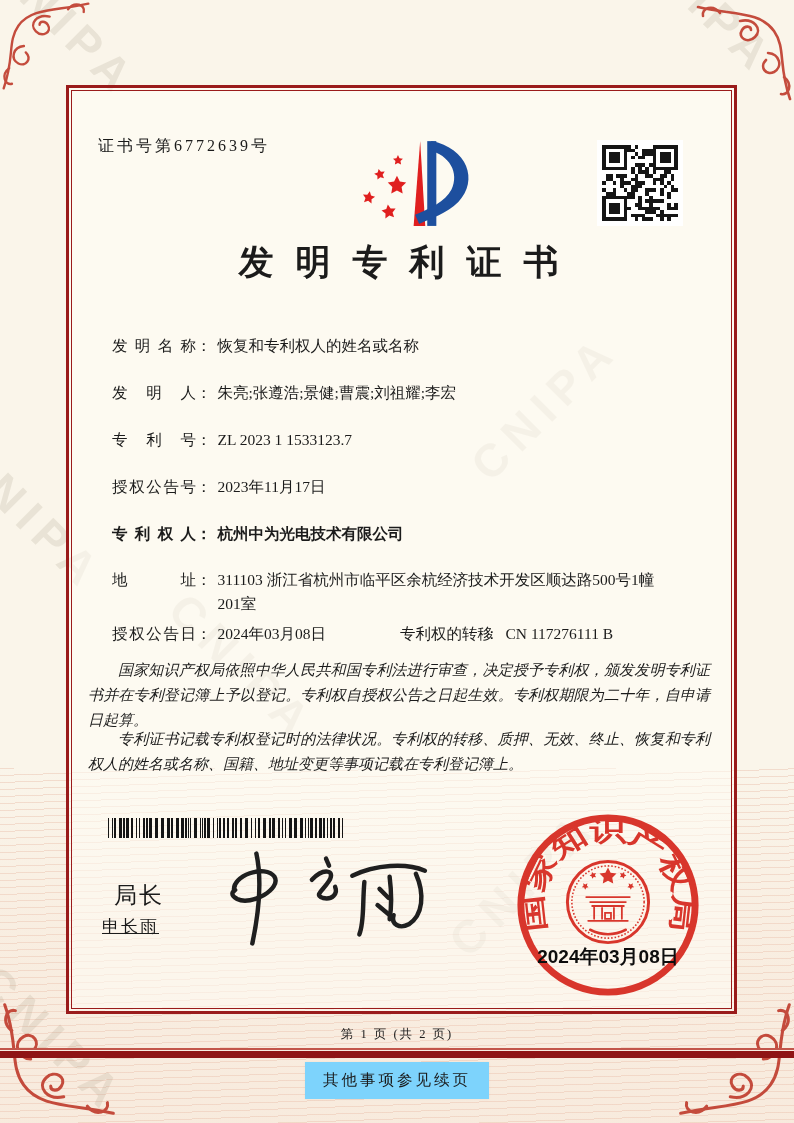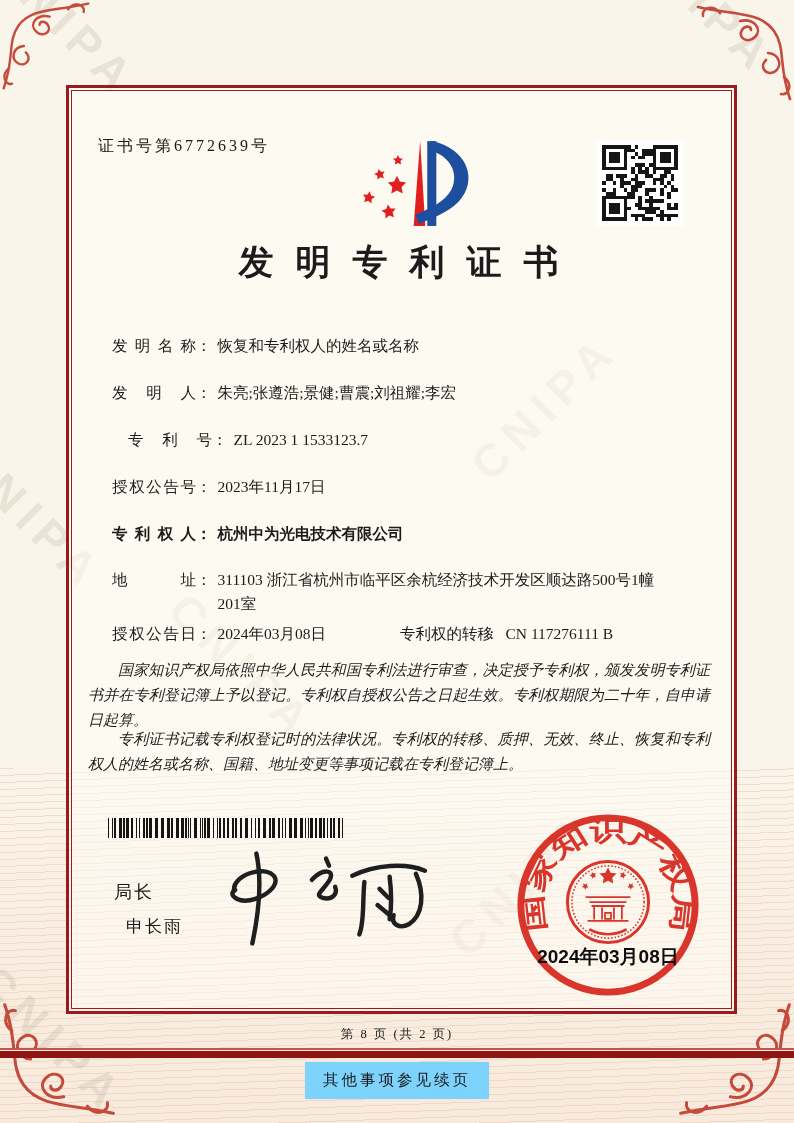--- a/index.html
+++ b/index.html
@@ -49,22 +49,22 @@
   .grant-2{position:absolute;left:288px;top:0;}
   
   .para{
     position:absolute;left:88px;width:622px;z-index:3;
     font-size:15px;line-height:25px;font-style:italic;text-indent:2em;text-align:justify;
   }
   
   .barcode{position:absolute;left:108px;top:818px;width:242px;height:20px;z-index:3;}
   .barcode svg{width:100%;height:100%;fill:#151515;shape-rendering:crispEdges;}
   
-  .sign-role{position:absolute;left:114px;top:880px;z-index:3;font-size:18px;letter-spacing:2px;}
-  .sign-name{position:absolute;left:126px;top:915px;z-index:3;font-size:17px;letter-spacing:2px;}
+  .sign-role{position:absolute;left:114px;top:880px;z-index:3;font-size:23px;letter-spacing:2px;}
+  .sign-name{position:absolute;left:102px;top:915px;z-index:3;font-size:17px;letter-spacing:2px;text-decoration:underline;}
   .sign-script{position:absolute;left:218px;top:846px;width:212px;height:102px;z-index:3;}
   
   .seal{position:absolute;left:509px;top:806px;width:198px;height:198px;z-index:3;}
   .seal-date{
     position:absolute;left:534px;top:944px;width:148px;z-index:4;text-align:center;
     font-size:19px;font-weight:bold;color:#0d0d0d;
     font-family:"Liberation Sans","DejaVu Sans",sans-serif;
   }
   
   .page-info{position:absolute;left:0;top:1026px;width:794px;text-align:center;z-index:3;font-size:12.5px;letter-spacing:2px;}
@@ -285,21 +285,21 @@
   </div>
 
   <div class="doc-title">发明专利证书</div>
 
   <div class="row" style="top:334px;">
     <span class="f-label">发明名称</span><span class="f-colon">：</span><span class="f-value">恢复和专利权人的姓名或名称</span>
   </div>
   <div class="row" style="top:381px;">
     <span class="f-label">发明人</span><span class="f-colon">：</span><span class="f-value">朱亮;张遵浩;景健;曹震;刘祖耀;李宏</span>
   </div>
-  <div class="row" style="top:428px;margin-left:16px;">
+  <div class="row" style="top:428px;">
     <span class="f-label">专利号</span><span class="f-colon">：</span><span class="f-value">ZL 2023 1 1533123.7</span>
   </div>
   <div class="row" style="top:475px;">
     <span class="f-label">授权公告号</span><span class="f-colon">：</span><span class="f-value">2023年11月17日</span>
   </div>
   <div class="row" style="top:522px;font-weight:bold;">
     <span class="f-label">专利权人</span><span class="f-colon">：</span><span class="f-value">杭州中为光电技术有限公司</span>
   </div>
   <div class="row" style="top:568px;">
     <span class="f-label">地址</span><span class="f-colon">：</span><span class="f-value wrap">311103 浙江省杭州市临平区余杭经济技术开发区顺达路500号1幢201室</span>
@@ -422,17 +422,17 @@
         <path d="M84,101 h32"></path>
         <path d="M86,101 v13 M94,103 v11 M106,103 v11 M114,101 v13"></path>
         <path d="M80,116 h40"></path>
         <path d="M97,108 h6 v6 h-6 z"></path>
         <path d="M82,125 q18,9 36,0" stroke-width="2.6"></path>
       </g>
     </g>
   </svg>
   <div class="seal-date">2024年03月08日</div>
 
-  <div class="page-info">第 8 页 (共 2 页)</div>
+  <div class="page-info">第 1 页 (共 2 页)</div>
   <div class="red-band"></div>
   <div class="note-box">其他事项参见续页</div>
 
 </div>
 
 </body></html>

